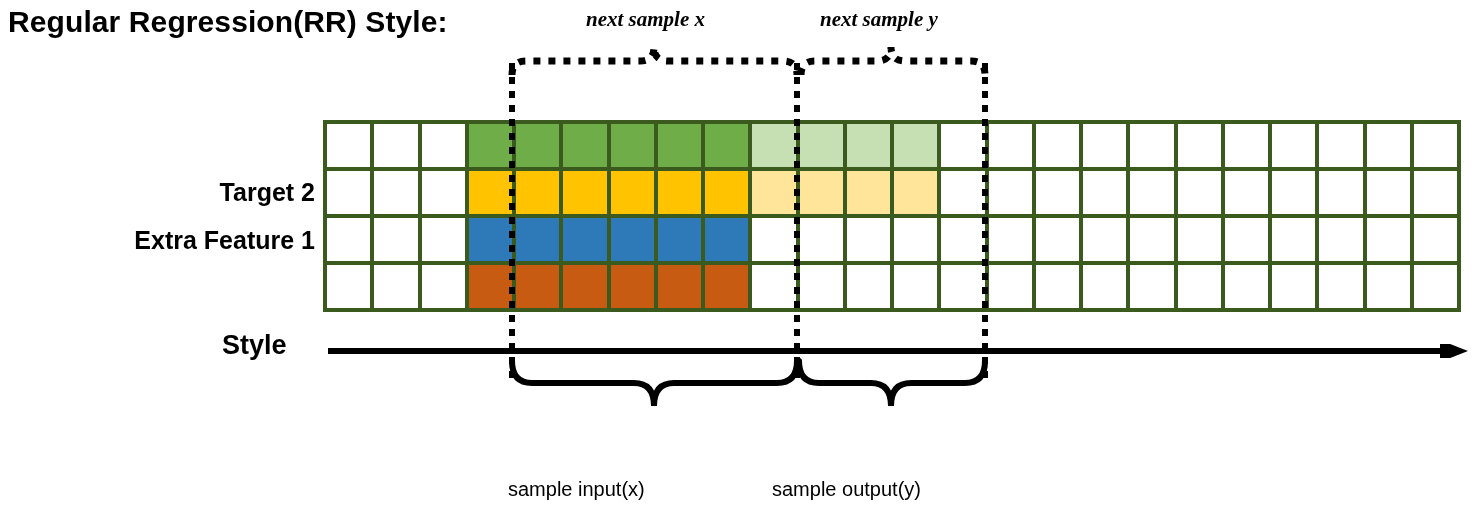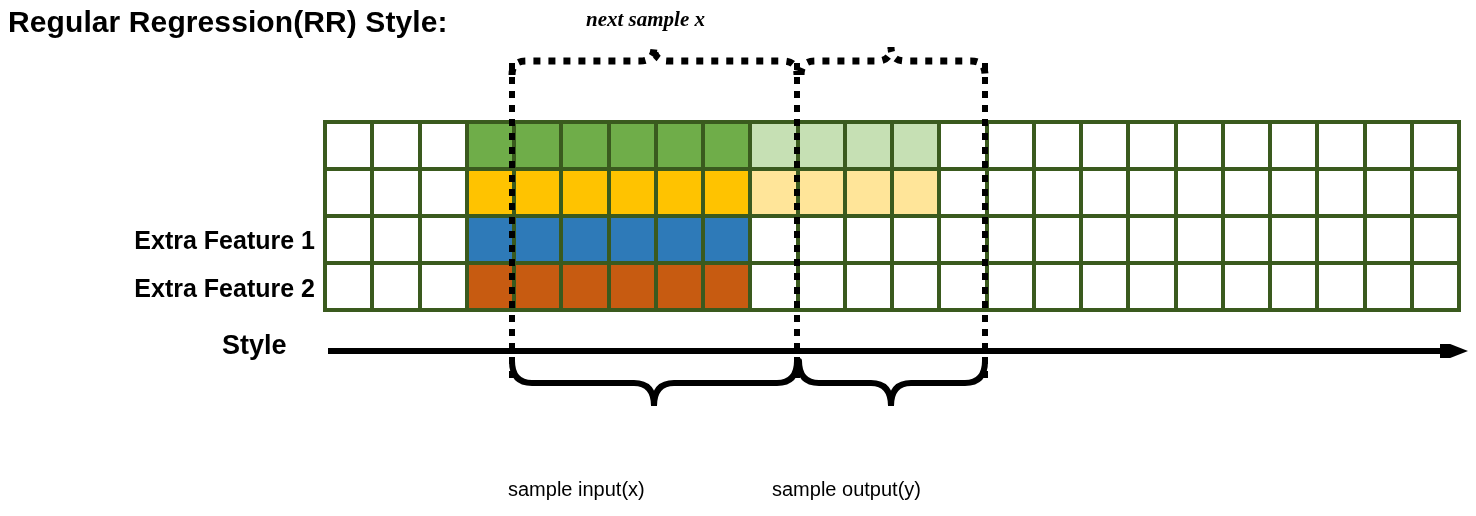--- a/index.html
+++ b/index.html
@@ -44,23 +44,24 @@
   #annot-y{left:772px;top:424px;}
 </style>
 </head>
 <body>
 
 <div id="stage">
 
   <div id="title">Regular Regression(RR) Style:</div>
 
   <div class="toplabel" id="lbl-next-x">next sample x</div>
-
+  <div class="toplabel" id="lbl-next-y">next sample y</div>
+
+  <div class="rowlabel" style="top:165px">Target 2</div>
   <div class="rowlabel" style="top:213px">Extra Feature 1</div>
-  <div class="rowlabel" style="top:261px">Extra Feature 2</div>
 
   <div id="grid">
       <div class="cell" style="background: rgb(255, 255, 255);"></div>
       <div class="cell" style="background: rgb(255, 255, 255);"></div>
       <div class="cell" style="background: rgb(255, 255, 255);"></div>
       <div class="cell" style="background: rgb(111, 173, 73);"></div>
       <div class="cell" style="background: rgb(111, 173, 73);"></div>
       <div class="cell" style="background: rgb(111, 173, 73);"></div>
       <div class="cell" style="background: rgb(111, 173, 73);"></div>
       <div class="cell" style="background: rgb(111, 173, 73);"></div>

